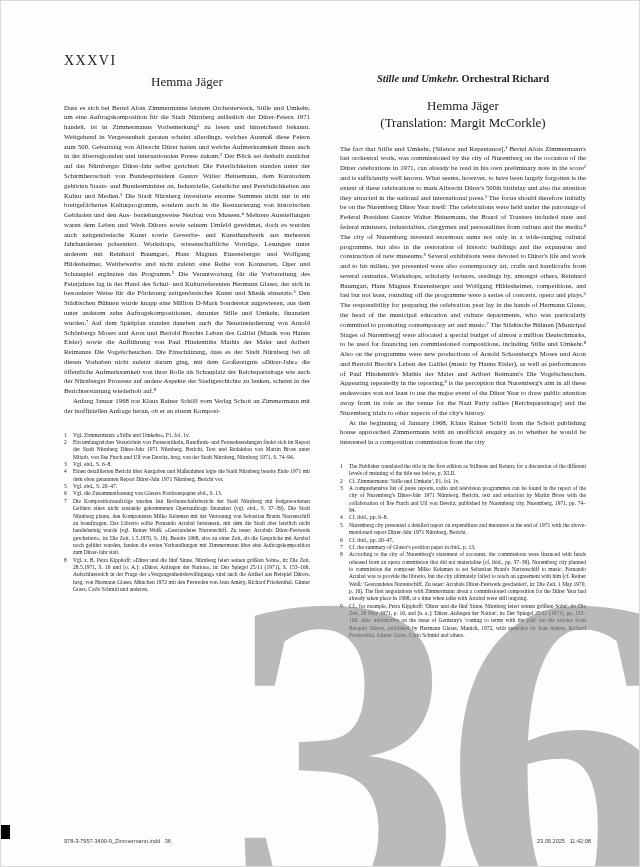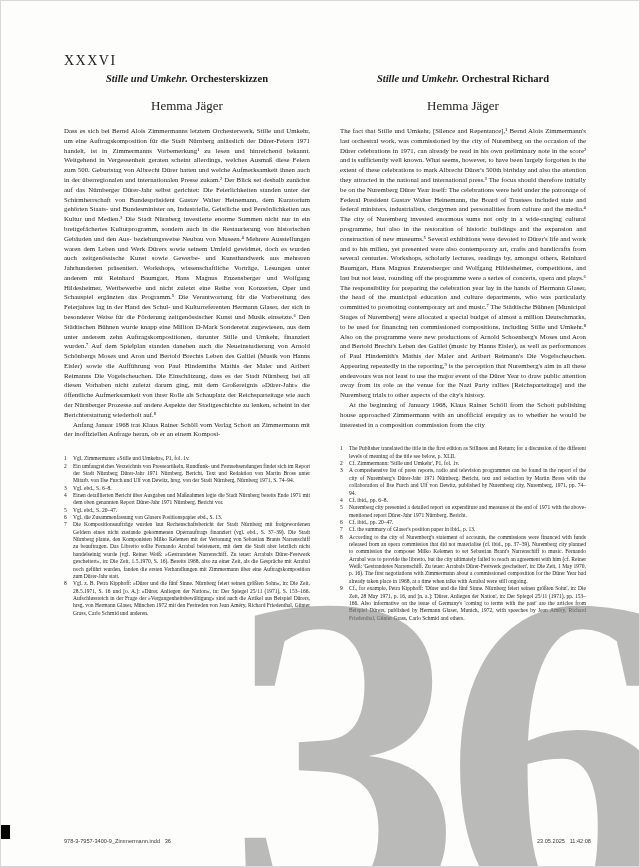--- a/index.html
+++ b/index.html
@@ -74,21 +74,20 @@
 </head>
 <body>
 
 <div class="page">
 
   <div class="folio">XXXVI</div>
 
   <div class="columns">
 
     <section class="col">
-      <h1><span class="work">Stille und Umkehr.</span><span> Orchesterskizzen</span></h1>
       <div class="byline">
         <p class="author">Hemma Jäger</p>
       </div>
       <div class="bodytext">
 
           <p>Dass es sich bei Bernd Alois Zimmermanns letztem Orchesterwerk, Stille und Umkehr, um eine Auftragskomposition für die Stadt Nürnberg anlässlich der Dürer-Feiern 1971 handelt, ist in Zimmermanns Vorbemerkung¹ zu lesen und hinreichend bekannt. Weitgehend in Vergessenheit geraten scheint allerdings, welches Ausmaß diese Feiern zum 500. Geburtstag von Albrecht Dürer hatten und welche Aufmerksamkeit ihnen auch in der überregionalen und internationalen Presse zukam.² Der Blick sei deshalb zunächst auf das Nürnberger Dürer-Jahr selbst gerichtet: Die Feierlichkeiten standen unter der Schirmherrschaft von Bundespräsident Gustav Walter Heinemann, dem Kuratorium gehörten Staats- und Bundesminister an, Industrielle, Geistliche und Persönlichkeiten aus Kultur und Medien.³ Die Stadt Nürnberg investierte enorme Summen nicht nur in ein breitgefächertes Kulturprogramm, sondern auch in die Restaurierung von historischen Gebäuden und den Aus- beziehungsweise Neubau von Museen.⁴ Mehrere Ausstellungen waren dem Leben und Werk Dürers sowie seinem Umfeld gewidmet, doch es wurden auch zeitgenössische Kunst sowie Gewerbe- und Kunsthandwerk aus mehreren Jahrhunderten präsentiert. Workshops, wissenschaftliche Vorträge, Lesungen unter anderem mit Reinhard Baumgart, Hans Magnus Enzensberger und Wolfgang Hildesheimer, Wettbewerbe und nicht zuletzt eine Reihe von Konzerten, Oper und Schauspiel ergänzten das Programm.⁵ Die Verantwortung für die Vorbereitung des Feierjahres lag in der Hand des Schul- und Kulturreferenten Hermann Glaser, der sich in besonderer Weise für die Förderung zeitgenössischer Kunst und Musik einsetzte.⁶ Den Städtischen Bühnen wurde knapp eine Million D-Mark Sonderetat zugewiesen, aus dem unter anderem zehn Auftragskompositionen, darunter Stille und Umkehr, finanziert wurden.⁷ Auf dem Spielplan standen daneben auch die Neueinstudierung von Arnold Schönbergs Moses und Aron und Bertold Brechts Leben des Galilei (Musik von Hanns Eisler) sowie die Aufführung von Paul Hindemiths Mathis der Maler und Aribert Reimanns Die Vogelscheuchen. Die Einschätzung, dass es der Stadt Nürnberg bei all diesen Vorhaben nicht zuletzt darum ging, mit dem Großereignis »Dürer-Jahr« die öffentliche Aufmerksamkeit von ihrer Rolle als Schauplatz der Reichsparteitage wie auch der Nürnberger Prozesse auf andere Aspekte der Stadtgeschichte zu lenken, scheint in der Berichterstattung wiederholt auf.⁸</p>
 
           <p>Anfang Januar 1968 trat Klaus Rainer Schöll vom Verlag Schott an Zimmermann mit der inoffiziellen Anfrage heran, ob er an einem Komposi-</p>
         </div>
       <ol class="footnotes">
@@ -132,20 +131,21 @@
             <span class="fn-num">8</span>
             <span class="fn-text">Vgl. z. B. Petra Kipphoff: »Dürer und die fünf Sinne. Nürnberg feiert seinen größten Sohn«, in: Die Zeit, 28.5.1971, S. 16 und [o. A.]: »Dürer. Anliegen der Nation«, in: Der Spiegel 25/11 (1971), S. 153–166. Aufschlussreich in der Frage der »Vergangenheitsbewältigung« sind auch die Artikel aus Beispiel Dürers, hrsg. von Hermann Glaser, München 1972 mit den Festreden von Jean Améry, Richard Friedenthal, Günter Grass, Carlo Schmid und anderen.</span>
           </li>
         </ol>
     </section>
 
     <section class="col">
       <h1><span class="work">Stille und Umkehr.</span><span> Orchestral Richard</span></h1>
       <div class="byline">
         <p class="author">Hemma Jäger</p>
+        <p class="transl">(Translation: Margit McCorkle)</p>
       </div>
       <div class="bodytext">
 
           <p>The fact that Stille und Umkehr, [Silence and Repentance],¹ Bernd Alois Zimmermann's last orchestral work, was commissioned by the city of Nuremberg on the occasion of the Dürer celebrations in 1971, can already be read in his own preliminary note in the score² and is sufficiently well known. What seems, however, to have been largely forgotten is the extent of these celebrations to mark Albrecht Dürer's 500th birthday and also the attention they attracted in the national and international press.³ The focus should therefore initially be on the Nuremberg Dürer Year itself: The celebrations were held under the patronage of Federal President Gustav Walter Heinemann, the Board of Trustees included state and federal ministers, industrialists, clergymen and personalities from culture and the media.⁴ The city of Nuremberg invested enormous sums not only in a wide-ranging cultural programme, but also in the restoration of historic buildings and the expansion and construction of new museums.⁵ Several exhibitions were devoted to Dürer's life and work and to his milieu, yet presented were also contemporary art, crafts and handicrafts from several centuries. Workshops, scholarly lectures, readings by, amongst others, Reinhard Baumgart, Hans Magnus Enzensberger and Wolfgang Hildesheimer, competitions, and last but not least, rounding off the programme were a series of concerts, opera and plays.⁶ The responsibility for preparing the celebration year lay in the hands of Hermann Glaser, the head of the municipal education and culture departments, who was particularly committed to promoting contemporary art and music.⁷ The Städtische Bühnen [Municipal Stages of Nuremberg] were allocated a special budget of almost a million Deutschmarks, to be used for financing ten commissioned compositions, including Stille und Umkehr.⁸ Also on the programme were new productions of Arnold Schoenberg's Moses und Aron and Bertold Brecht's Leben des Galilei (music by Hanns Eisler), as well as performances of Paul Hindemith's Mathis der Maler and Aribert Reimann's Die Vogelscheuchen. Appearing repeatedly in the reporting,⁹ is the perception that Nuremberg's aim in all these endeavours was not least to use the major event of the Dürer Year to draw public attention away from its role as the venue for the Nazi Party rallies [Reichsparteitage] and the Nuremberg trials to other aspects of the city's history.</p>
 
           <p>At the beginning of January 1968, Klaus Rainer Schöll from the Schott publishing house approached Zimmermann with an unofficial enquiry as to whether he would be interested in a composition commission from the city</p>
         </div>
       <ol class="footnotes">
 
           <li>

